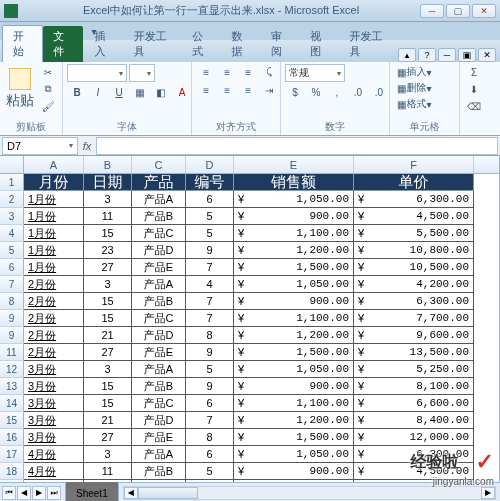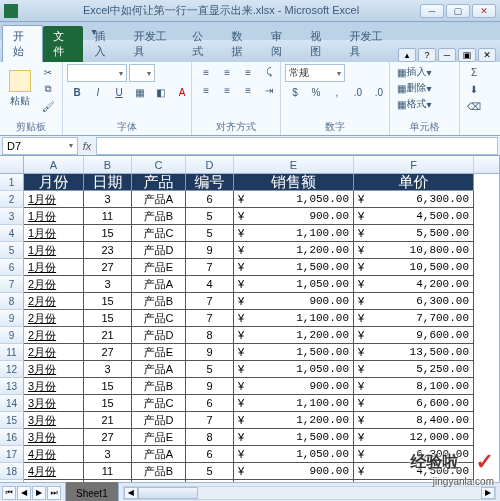--- a/index.html
+++ b/index.html
@@ -19,21 +19,21 @@
 .tab { padding: 3px 10px; font-size: 11px; color: #3b5a7a; cursor: pointer; }
 .tab.file { background: #1e6738; color: #fff; border-radius: 2px 2px 0 0; margin-right: 2px; }
 .tab.active { background: #f5faff; border: 1px solid #8ba7c7; border-bottom: none; border-radius: 2px 2px 0 0; }
 .mini { margin-left: auto; display: flex; gap: 2px; padding-right: 4px; }
 .mini .mbtn { width: 18px; height: 14px; background: #e8f0fa; border: 1px solid #9db6d3; border-radius: 2px; display: flex; align-items: center; justify-content: center; font-size: 9px; }
 
 .ribbon { height: 74px; background: #f5faff; border-bottom: 1px solid #8ba7c7; display: flex; }
 .group { border-right: 1px solid #c9d8e8; padding: 2px 4px 0 4px; display: flex; flex-direction: column; }
 .group .gbody { flex: 1; display: flex; gap: 2px; align-items: flex-start; }
 .group .glabel { text-align: center; font-size: 10px; color: #5b7594; padding: 1px 0; }
-.bigbtn { width: 32px; height: 50px; display: flex; flex-direction: column; align-items: center; justify-content: center; gap: 2px; font-size: 10px; color: #3b5a7a; }
+.bigbtn { width: 32px; height: 50px; display: flex; flex-direction: column; align-items: center; justify-content: center; gap: 2px; font-size: 14px; color: #3b5a7a; }
 .bigbtn .bi { width: 22px; height: 22px; background: #fff3d0; border: 1px solid #e0c060; }
 .smallcol { display: flex; flex-direction: column; gap: 1px; }
 .smallbtn { width: 20px; height: 16px; border: 1px solid transparent; display: flex; align-items: center; justify-content: center; font-size: 10px; color: #3b5a7a; }
 .combo { height: 18px; border: 1px solid #a9c0d8; background: #fff; display: flex; align-items: center; padding: 0 3px; font-size: 10px; color: #333; min-width: 60px; justify-content: space-between; }
 .combo .dd { font-size: 8px; color: #666; }
 
 .namebox-row { height: 20px; background: #e8f0fa; border-bottom: 1px solid #8ba7c7; display: flex; align-items: center; }
 .namebox { width: 76px; height: 18px; border: 1px solid #a9c0d8; background: #fff; margin-left: 2px; padding: 0 4px; font-size: 11px; display: flex; align-items: center; justify-content: space-between; }
 .namebox .dd { font-size: 8px; color: #666; }
 .fxicon { width: 18px; text-align: center; font-style: italic; color: #555; font-size: 11px; }

